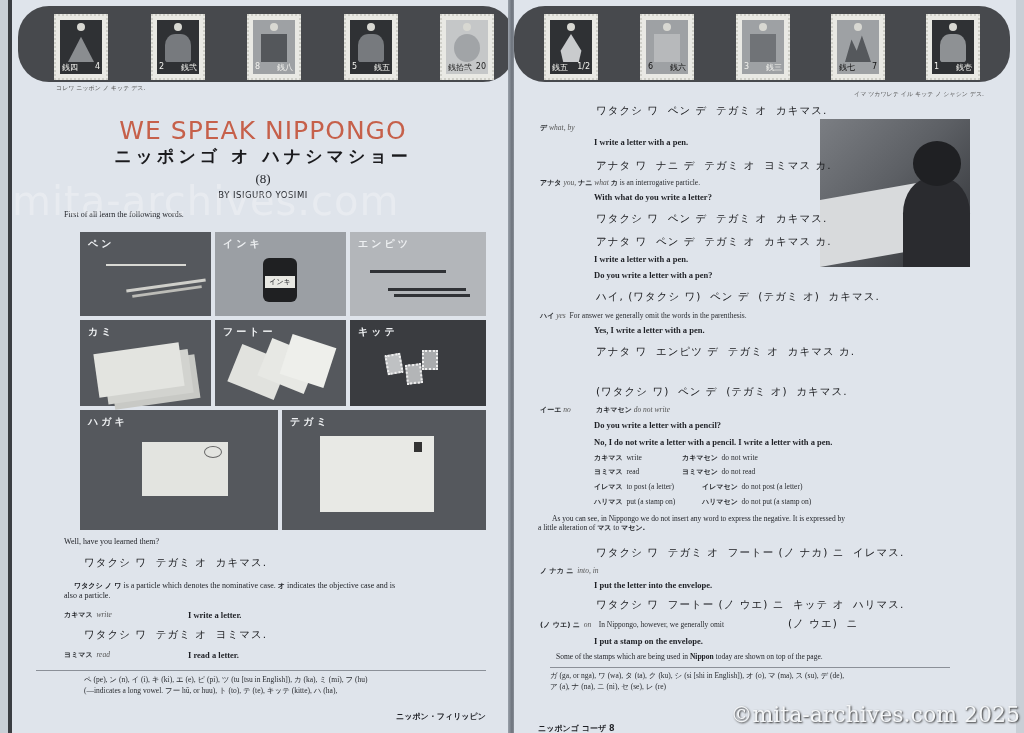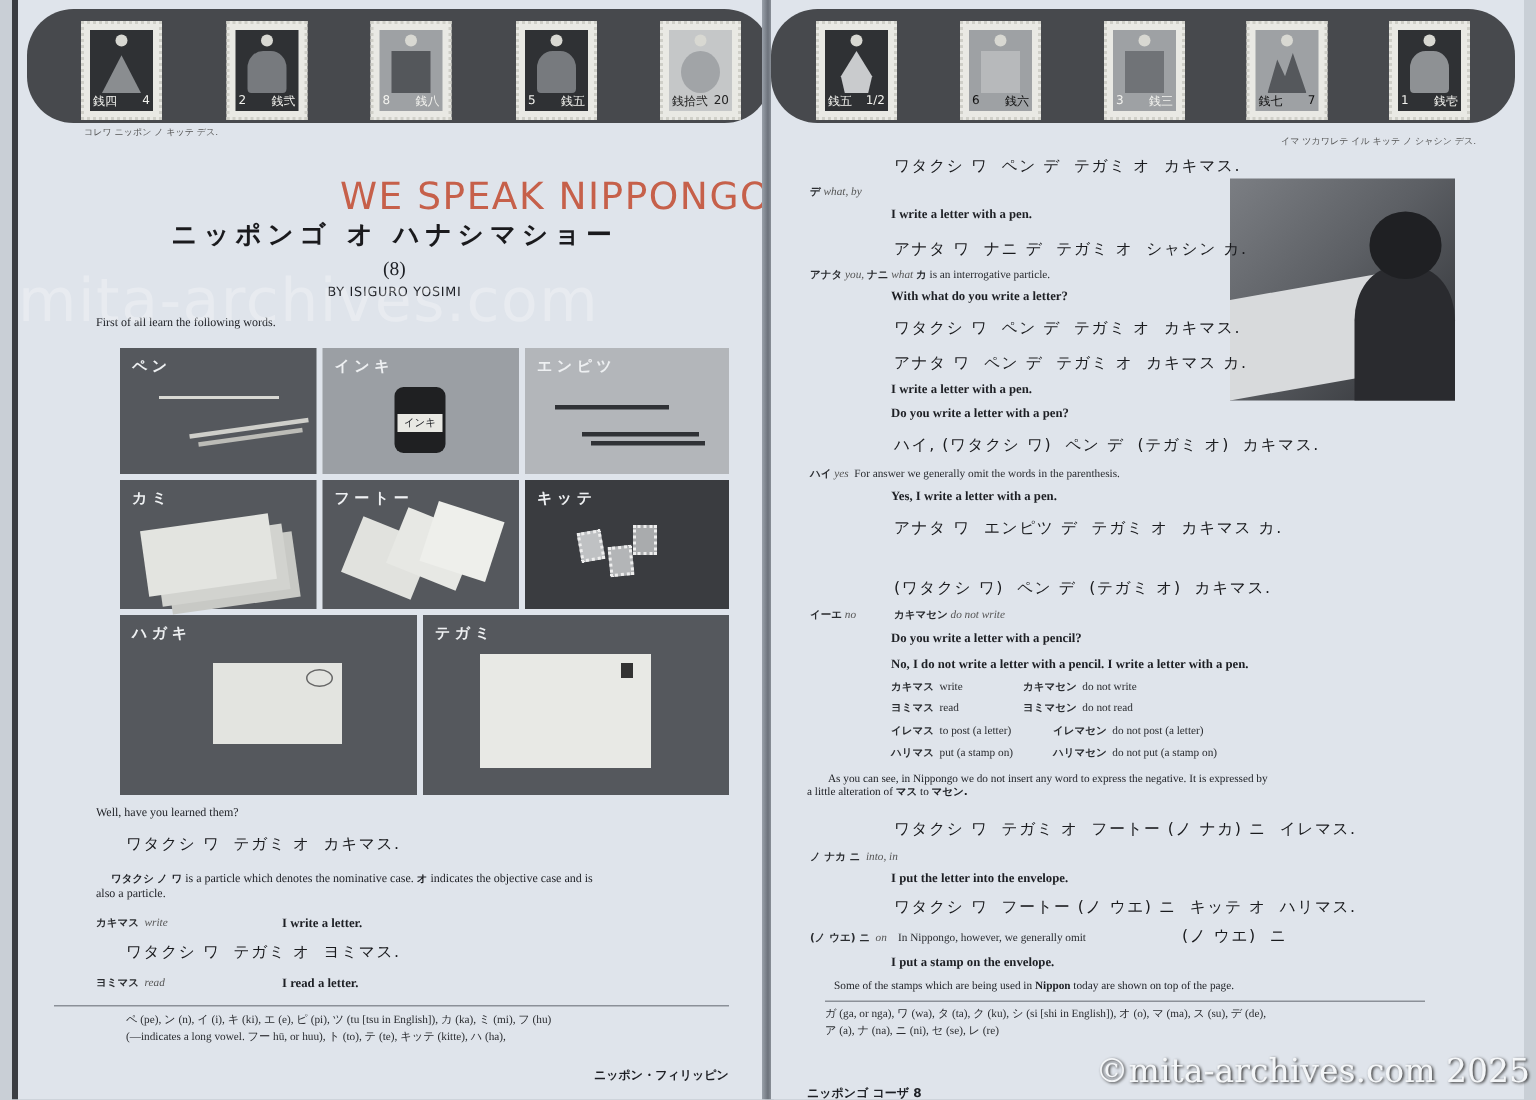--- a/index.html
+++ b/index.html
@@ -18,21 +18,21 @@
   .stamp { position: absolute; top: 8px; width: 54px; height: 66px; background: #e9e9e4; padding: 4px;
            border: 2px dotted #cfcfc8; }
   .stamp .inner { width: 100%; height: 100%; background: #2f3134; position: relative; overflow: hidden; }
   .stamp .inner.light { background: #9ea1a4; }
   .stamp .val { position: absolute; bottom: 1px; left: 2px; right: 2px; font-family: "DejaVu Sans", sans-serif; font-size: 8px; color: #f2f2ee; display: flex; justify-content: space-between; }
   .stamp .sun { position: absolute; top: 3px; left: 50%; width: 8px; height: 8px; margin-left: -4px; border-radius: 50%; background: #d8d8d2; }
   .stamp .fig { position: absolute; left: 8px; right: 8px; top: 14px; bottom: 12px; border-radius: 40% 40% 10% 10%; background: #777a7e; }
 
   .band-caption { position: absolute; top: 84px; font-family: "DejaVu Sans", sans-serif; font-size: 6px; color: #555; }
 
-  .title { position: absolute; top: 116px; left: 0; width: 502px; text-align: right; font-family: "DejaVu Sans", sans-serif; font-size: 25px; color: #c6604a; letter-spacing: 1px; }
+  .title { position: absolute; top: 116px; left: 0; width: 502px; text-align: center; font-family: "DejaVu Sans", sans-serif; font-size: 25px; color: #c6604a; letter-spacing: 1px; }
   .subtitle-jp { position: absolute; top: 145px; left: 0; width: 502px; text-align: center; font-family: "DejaVu Sans", sans-serif; font-weight: bold; font-size: 17px; letter-spacing: 4px; color: #1a1a1d; }
   .issue-no { position: absolute; top: 171px; left: 0; width: 502px; text-align: center; font-size: 13px; }
   .byline { position: absolute; top: 190px; left: 0; width: 502px; text-align: center; font-family: "DejaVu Sans", sans-serif; font-size: 8.5px; letter-spacing: 0.5px; }
   .intro { position: absolute; top: 210px; left: 52px; font-size: 8px; }
 
   .photo-grid { position: absolute; top: 232px; left: 68px; width: 406px; height: 298px; }
   .tile { position: absolute; background: #55585d; }
   .tile.light { background: #9b9fa4; }
   .tile.dark { background: #3a3c40; }
   .tile .lbl { position: absolute; top: 5px; left: 8px; font-family: "DejaVu Sans", sans-serif; font-weight: bold; font-size: 10px; color: #eef0f2; letter-spacing: 3px; }
@@ -262,21 +262,21 @@
     <div class="photo-woman">
       <div class="desk"></div>
         <div class="body"></div>
         <div class="head"></div>
     </div>
 
     <div class="jp-line" style="left:82px;top:104px">ワタクシ ワ  ペン デ  テガミ オ  カキマス.</div>
     <div class="gloss" style="left:26px;top:123px"><span class="jp-small">デ</span> <i>what, by</i></div>
     <div class="eng-bold" style="left:80px;top:137px">I write a letter with a pen.</div>
 
-    <div class="jp-line" style="left:82px;top:159px">アナタ ワ  ナニ デ  テガミ オ  シャシン カ.</div>
+    <div class="jp-line" style="left:82px;top:159px">アナタ ワ  ナニ デ  テガミ オ  ヨミマス カ.</div>
     <div class="gloss" style="left:26px;top:178px">
       <span class="jp-small">アナタ</span> <i>you,</i>
       <span class="jp-small">ナニ</span> <i>what</i>
       <span class="jp-small">カ</span> <span>is an interrogative particle.</span>
     </div>
     <div class="eng-bold" style="left:80px;top:192px">With what do you write a letter?</div>
 
     <div class="jp-line" style="left:82px;top:212px">ワタクシ ワ  ペン デ  テガミ オ  カキマス.</div>
     <div class="jp-line" style="left:82px;top:235px">アナタ ワ  ペン デ  テガミ オ  カキマス カ.</div>
     <div class="eng-bold" style="left:80px;top:254px">I write a letter with a pen.</div>

